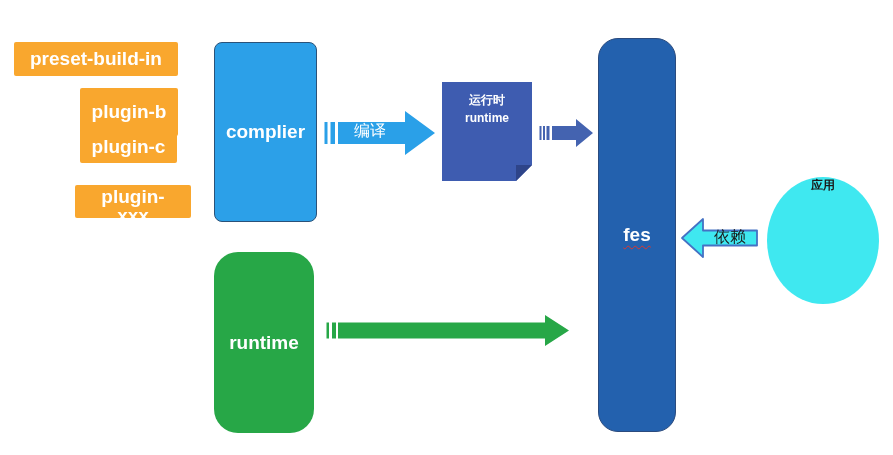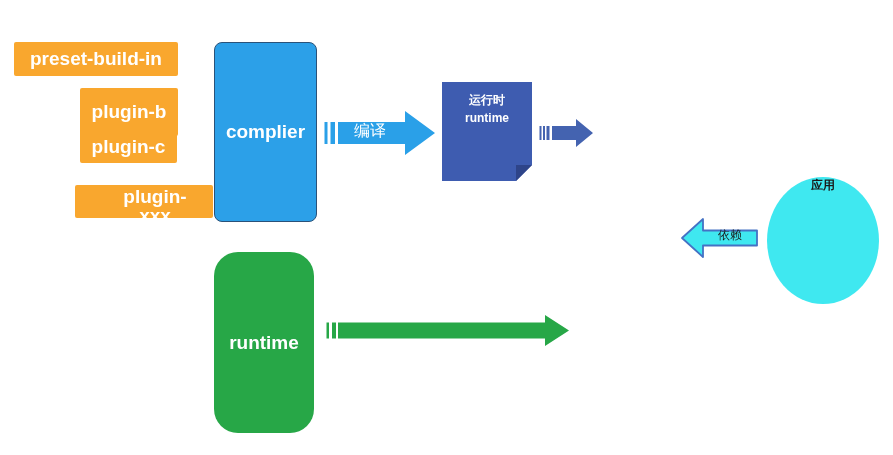--- a/index.html
+++ b/index.html
@@ -65,21 +65,21 @@
 
   
   .arrow-label {
     position: absolute;
     display: flex;
     justify-content: center;
     font-weight: 400;
     pointer-events: none;
   }
   .compile-label { left: 336px; top: 121px; width: 68px; height: 24px; color: #ffffff; font-size: 16px; }
-  .depend-label  { left: 702px; top: 227px; width: 56px; height: 22px; color: #1a1a1a; font-size: 12px; }
+  .depend-label  { left: 702px; top: 227px; width: 56px; height: 22px; color: #1a1a1a; font-size: 16px; }
 
   
   .note-label {
     position: absolute;
     left: 442px; top: 91px; width: 90px;
     color: #ffffff;
     font-size: 12px;
     font-weight: 600;
     text-align: center;
     line-height: 18px;
@@ -113,21 +113,21 @@
   </div>
 
   <div class="tag" style="left:80px; top:88px; width:98px; height:48px;">
     <span class="tag-text">plugin-b</span>
   </div>
 
   <div class="tag" style="left:80px; top:122px; width:97px; height:33px;margin-top:8px;">
     <span class="tag-text">plugin-c</span>
   </div>
 
-  <div class="tag wrap" style="left:75px; top:185px; width:116px; height:33px;padding-left:22px;">
+  <div class="tag wrap" style="left:75px; top:185px; width:116px; height:33px;">
     <span class="tag-text">plugin-xxx</span>
   </div>
 
   <div class="procbox complier">
     <span>complier</span>
   </div>
 
   <svg class="abs" style="left:324px; top:110px;" width="112" height="46" viewBox="0 0 112 46">
     <rect x="0.5" y="12" width="3" height="22" fill="#2AA0E8"></rect>
     <rect x="6.5" y="12" width="4.5" height="22" fill="#2AA0E8"></rect>
@@ -146,20 +146,23 @@
     <span>runtime</span>
   </div>
 
   <svg class="abs" style="left:539px; top:117px;" width="55" height="32" viewBox="0 0 55 32">
     <rect x="0.5" y="9" width="2" height="14" fill="#4463B0"></rect>
     <rect x="4" y="9" width="2" height="14" fill="#4463B0"></rect>
     <rect x="7.5" y="9" width="3" height="14" fill="#4463B0"></rect>
     <polygon points="13,9 37,9 37,2 54,16 37,30 37,23 13,23" fill="#4463B0"></polygon>
   </svg>
 
+  <div class="procbox fes">
+    <span class="fes-text">fes</span>
+  </div>
 
   <svg class="abs" style="left:681px; top:217px;" width="77" height="42" viewBox="0 0 77 42">
     <polygon points="1,21 22,2 22,13.5 76,13.5 76,28.5 22,28.5 22,40" fill="#3FE8F0" stroke="#4472C4" stroke-width="1.8" stroke-linejoin="round"></polygon>
   </svg>
   <div class="arrow-label depend-label">
     <span>依赖</span>
   </div>
 
   <div class="ellipse">
     <span>应用</span>

